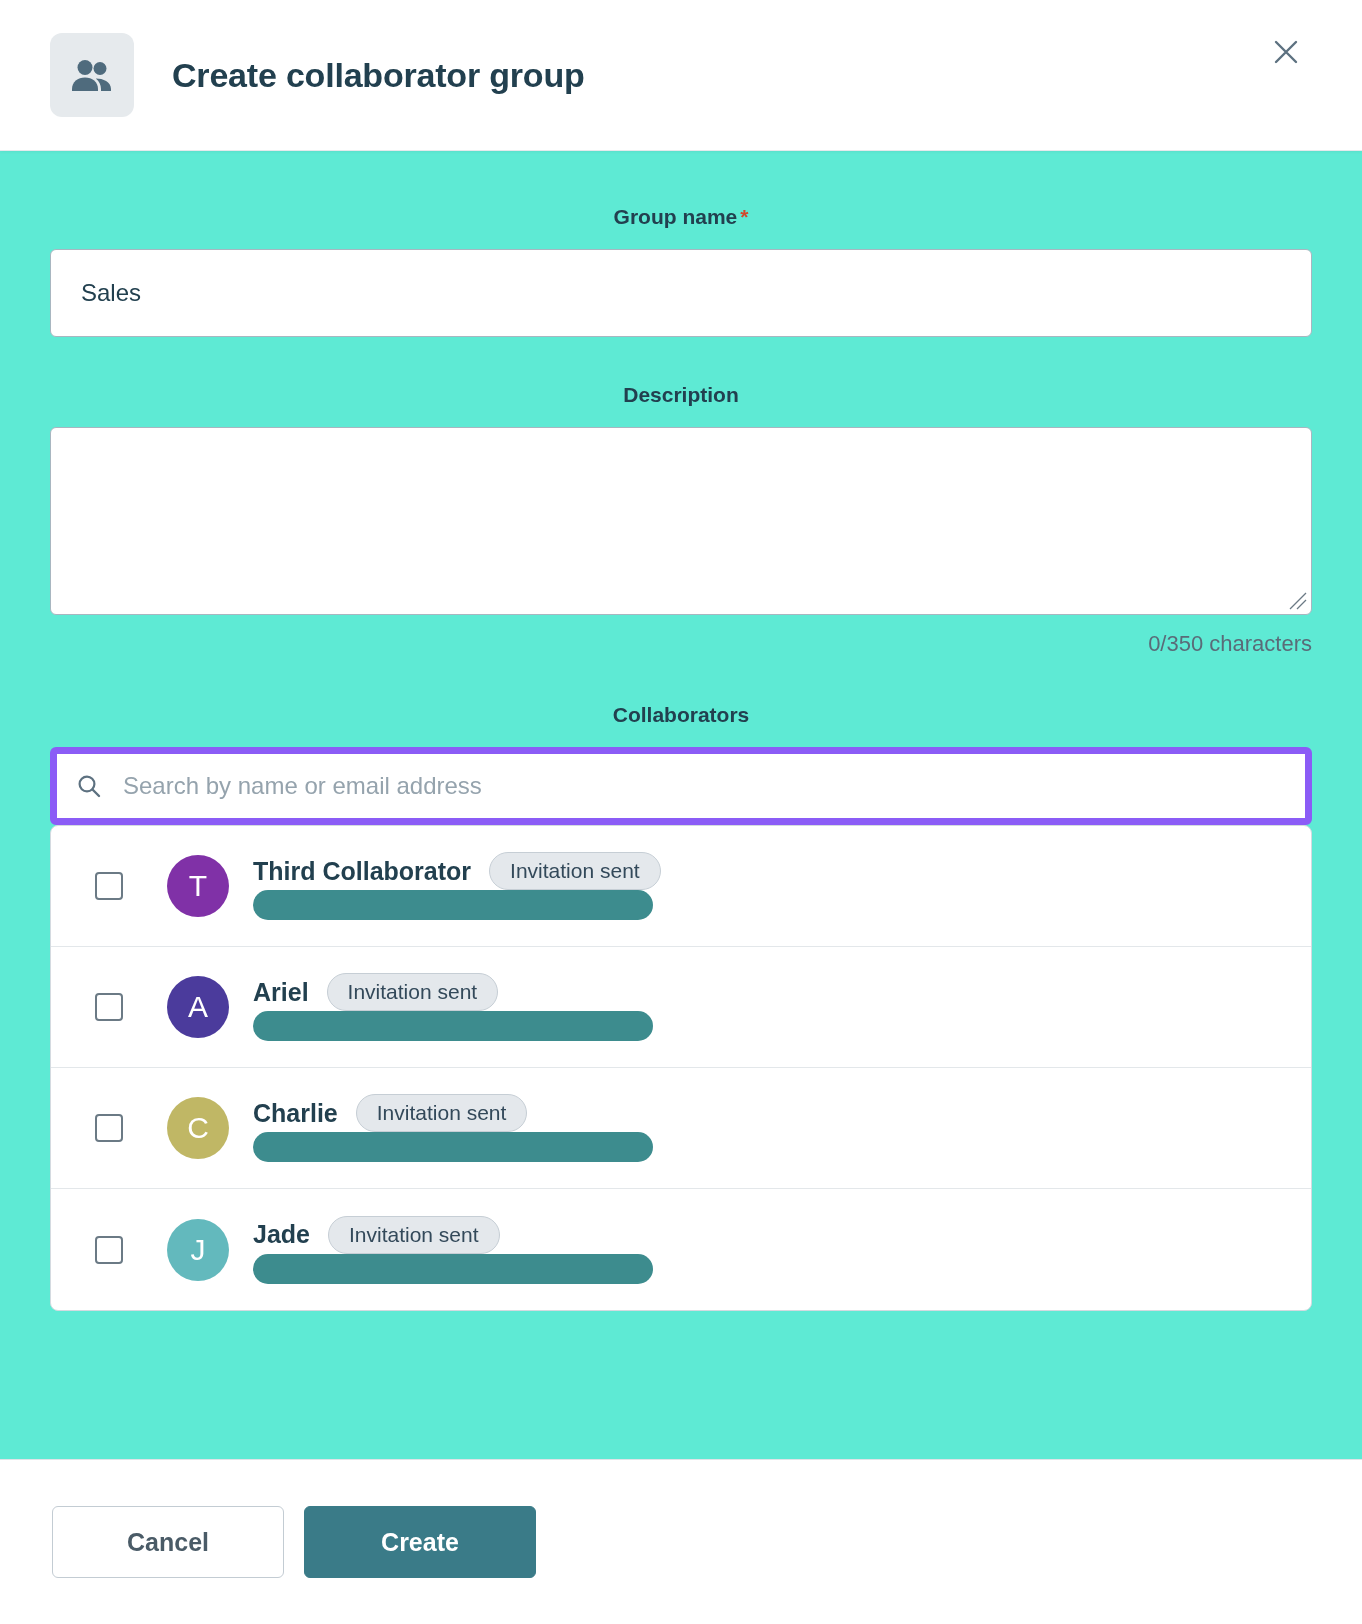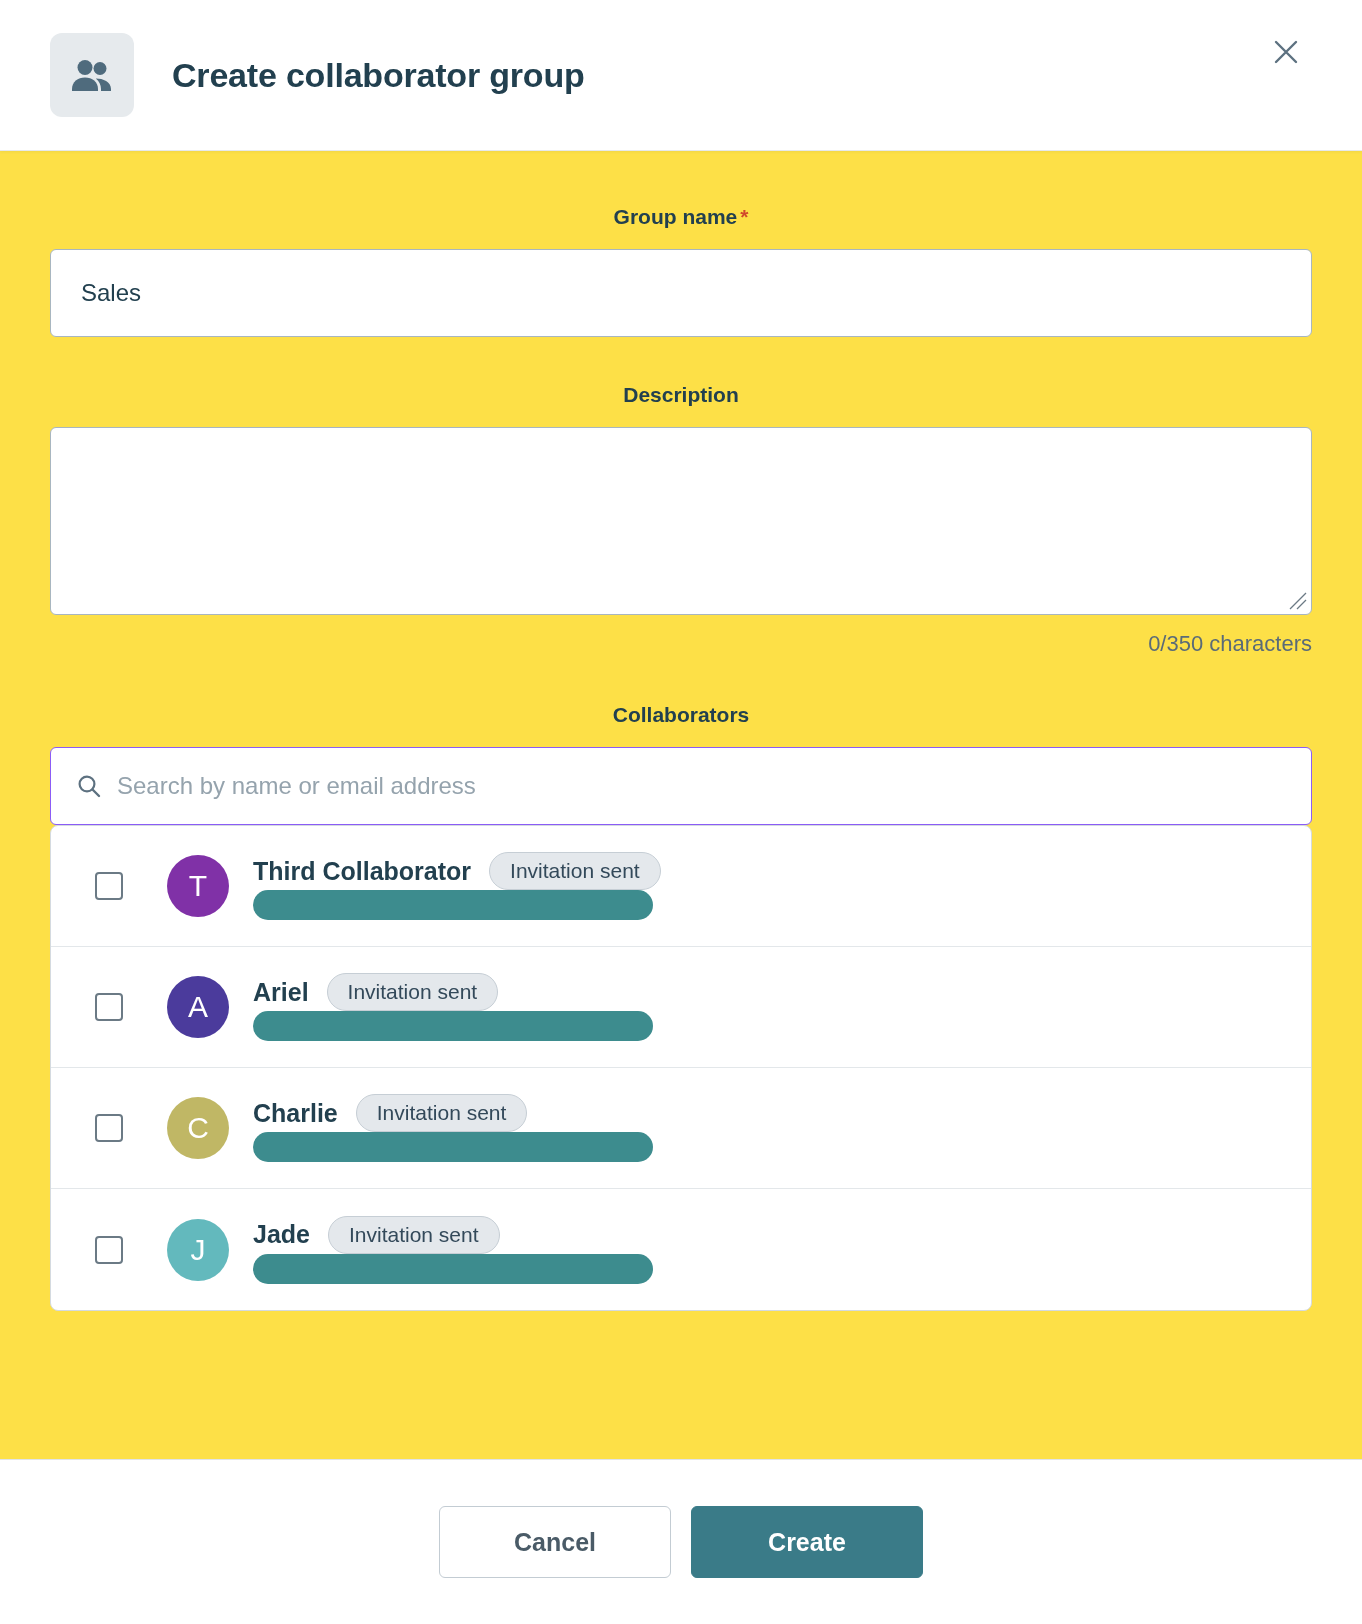--- a/index.html
+++ b/index.html
@@ -10,21 +10,21 @@
     font-family: "Liberation Sans", sans-serif;
     background: #ffffff;
     overflow: hidden;
   }
 
   .modal {
     width: 1362px;
     height: 1624px;
     display: flex;
     flex-direction: column;
-    background: #fde047;
+    background: #5eead4;
     position: relative;
   }
 
   
   .modal-header {
     height: 151px;
     background: #ffffff;
     display: flex;
     align-items: center;
     padding: 0 50px;
@@ -145,21 +145,21 @@
   .search-icon {
     position: absolute;
     left: 26px;
     top: 50%;
     transform: translateY(-50%);
     display: flex;
   }
   .search-input {
     width: 100%;
     height: 78px;
-    border: 1px solid #8b5cf6;
+    border: 7px solid #8b5cf6;
     border-radius: 6px;
     background: #ffffff;
     font-family: "Liberation Sans", sans-serif;
     font-size: 24px;
     color: #22404f;
     padding: 0 20px 0 66px;
     outline: none;
   }
   .search-input::placeholder { color: #95a3ad; }
 
@@ -257,21 +257,21 @@
   }
 
   
   .modal-footer {
     flex: 0 0 auto;
     height: 165px;
     background: #ffffff;
     border-top: 1px solid #e0e4e8;
     display: flex;
     align-items: center;
-    justify-content: center;
+    justify-content: flex-start;
     padding: 0 52px;
     gap: 20px;
   }
   .btn {
     font-family: "Liberation Sans", sans-serif;
     font-size: 25px;
     font-weight: bold;
     border-radius: 6px;
     cursor: pointer;
     height: 72px;

